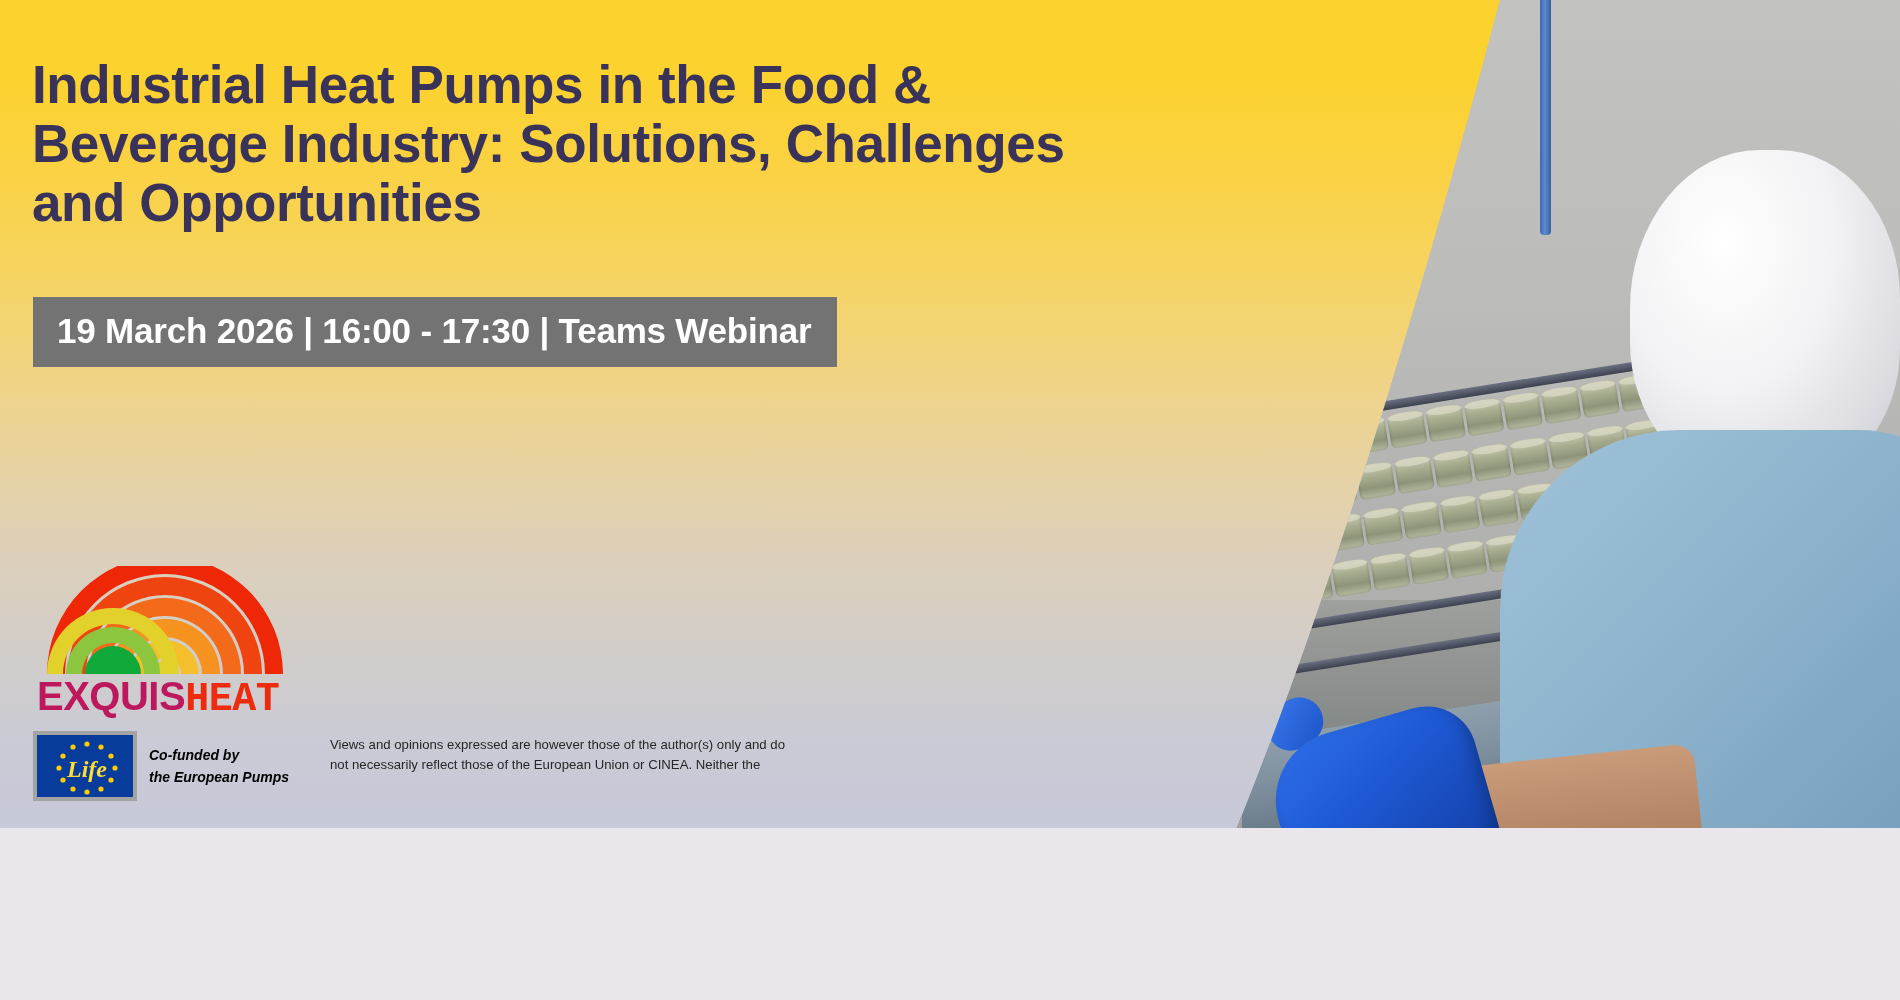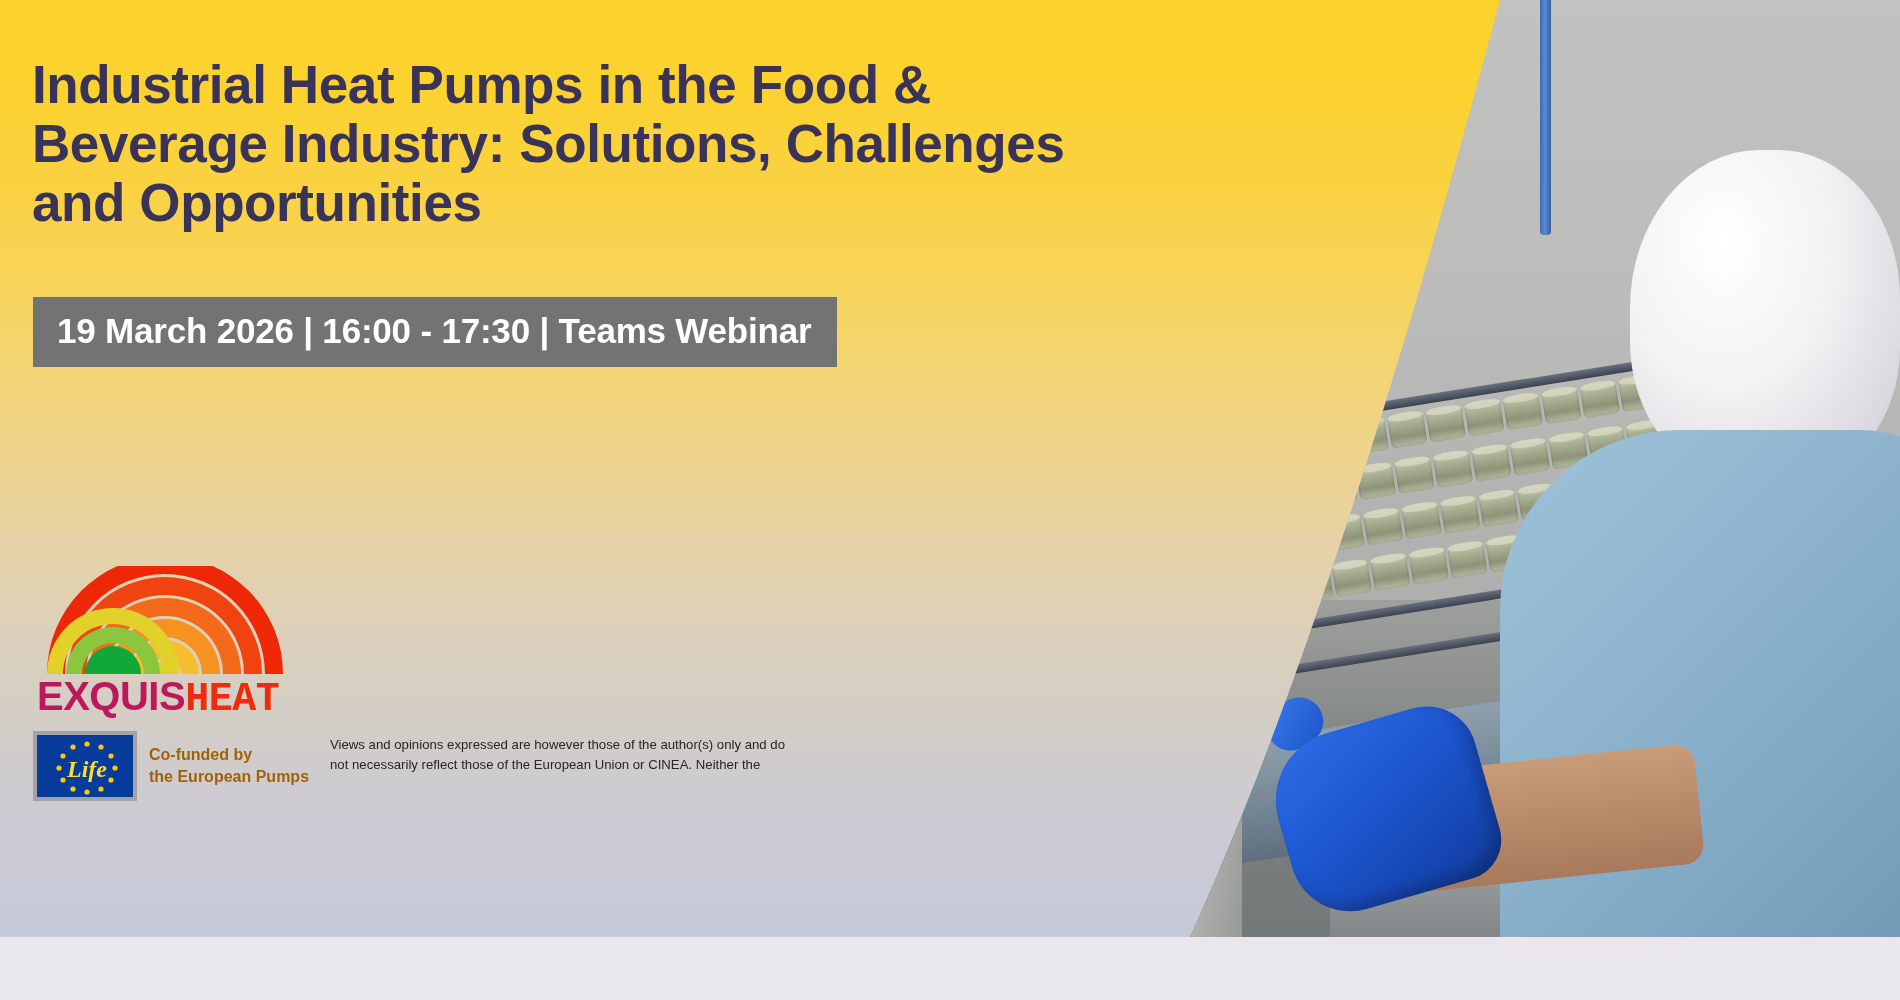--- a/index.html
+++ b/index.html
@@ -2,21 +2,21 @@
 <html><head>
 <meta charset="utf-8">
 <style>
   * { margin:0; padding:0; box-sizing:border-box; }
   html,body { width:1900px; height:1000px; overflow:hidden; }
   body {
     font-family:"Liberation Sans", sans-serif;
     background:#E9E7EC;
     position:relative;
   }
-  .banner { position:absolute; inset:0; width:1900px; height:937px; overflow:hidden; }
+  .banner { position:absolute; inset:0; width:1900px; height:828px; overflow:hidden; }
 
   
   .bg-gradient {
     position:absolute; inset:0;
     background:linear-gradient(180deg,
       #FCD22E 0%, #FCD22E 9%, #FAD242 20%,
       #F6D461 33%, #EFD489 47%, #E6D2A6 58%,
       #DCD0BC 68%, #D2CDC8 78%, #CBCBD4 88%, #C6C9D9 100%);
   }
 
@@ -216,21 +216,21 @@
   .w-red { color:#EF2B0E;font-family:Liberation Mono, monospace; }
 
   
   .eu-block { position:absolute; left:33px; top:735px; width:290px; height:62px; display:flex; align-items:center; gap:12px; }
   .eu-flag {
     position:relative; width:104px; height:70px;
     background:#083C9C; border:4px solid #a3a3a3;
     flex:0 0 104px;
   }
   .eu-text {
-    color:#a16207; font-size:16px; font-weight:bold; line-height:22px;
+    color:#000000; font-size:14px; font-weight:bold; line-height:22px;font-style:italic;
   }
 
   .disclaimer {
     position:absolute; left:330px; top:735px; width:540px;
     color:#262626; font-size:13.2px; line-height:20px;
     text-align:justify;
   }
   .disclaimer .last { text-align:left; }
 </style>
 </head>

